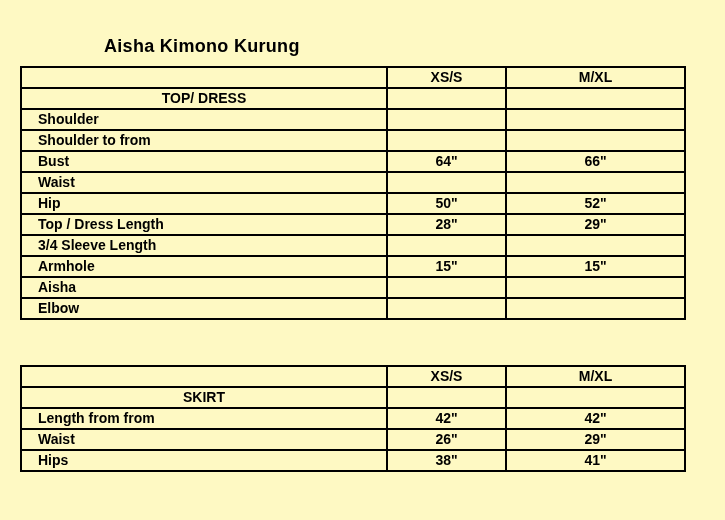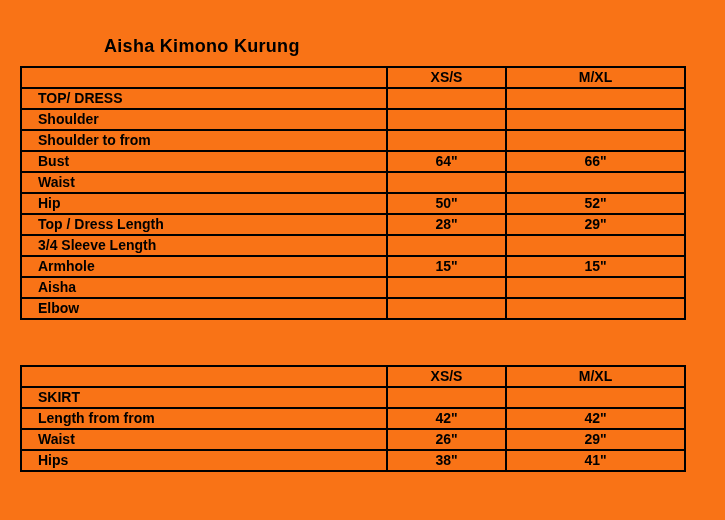--- a/index.html
+++ b/index.html
@@ -5,21 +5,21 @@
   html, body {
     margin: 0;
     padding: 0;
     background: #ffffff;
     font-family: "Liberation Sans", sans-serif;
   }
   .page {
     position: relative;
     width: 725px;
     height: 520px;
-    background: #f97316;
+    background: #fef9c3;
     overflow: hidden;
   }
   .title {
     position: absolute;
     left: 104px;
     top: 36px;
     margin: 0;
     font-size: 18px;
     font-weight: bold;
     color: #000000;
@@ -42,21 +42,21 @@
     color: #000000;
     white-space: nowrap;
     overflow: hidden;
     line-height: 19px;
   }
   td.spacer-cell {
     border: none;
     background: transparent;
   }
   th.size-col   { text-align: center; }
-  td.section-cell { }
+  td.section-cell { text-align: center; }
   td.label-cell   { text-align: left; border-radius: 9px; }
   td.value-cell   { text-align: center; }
 </style>
 </head>
 <body>
 
 <div class="page">
   <h1 class="title">Aisha Kimono Kurung</h1>
 
   <table class="size-table" style="top:66px">

